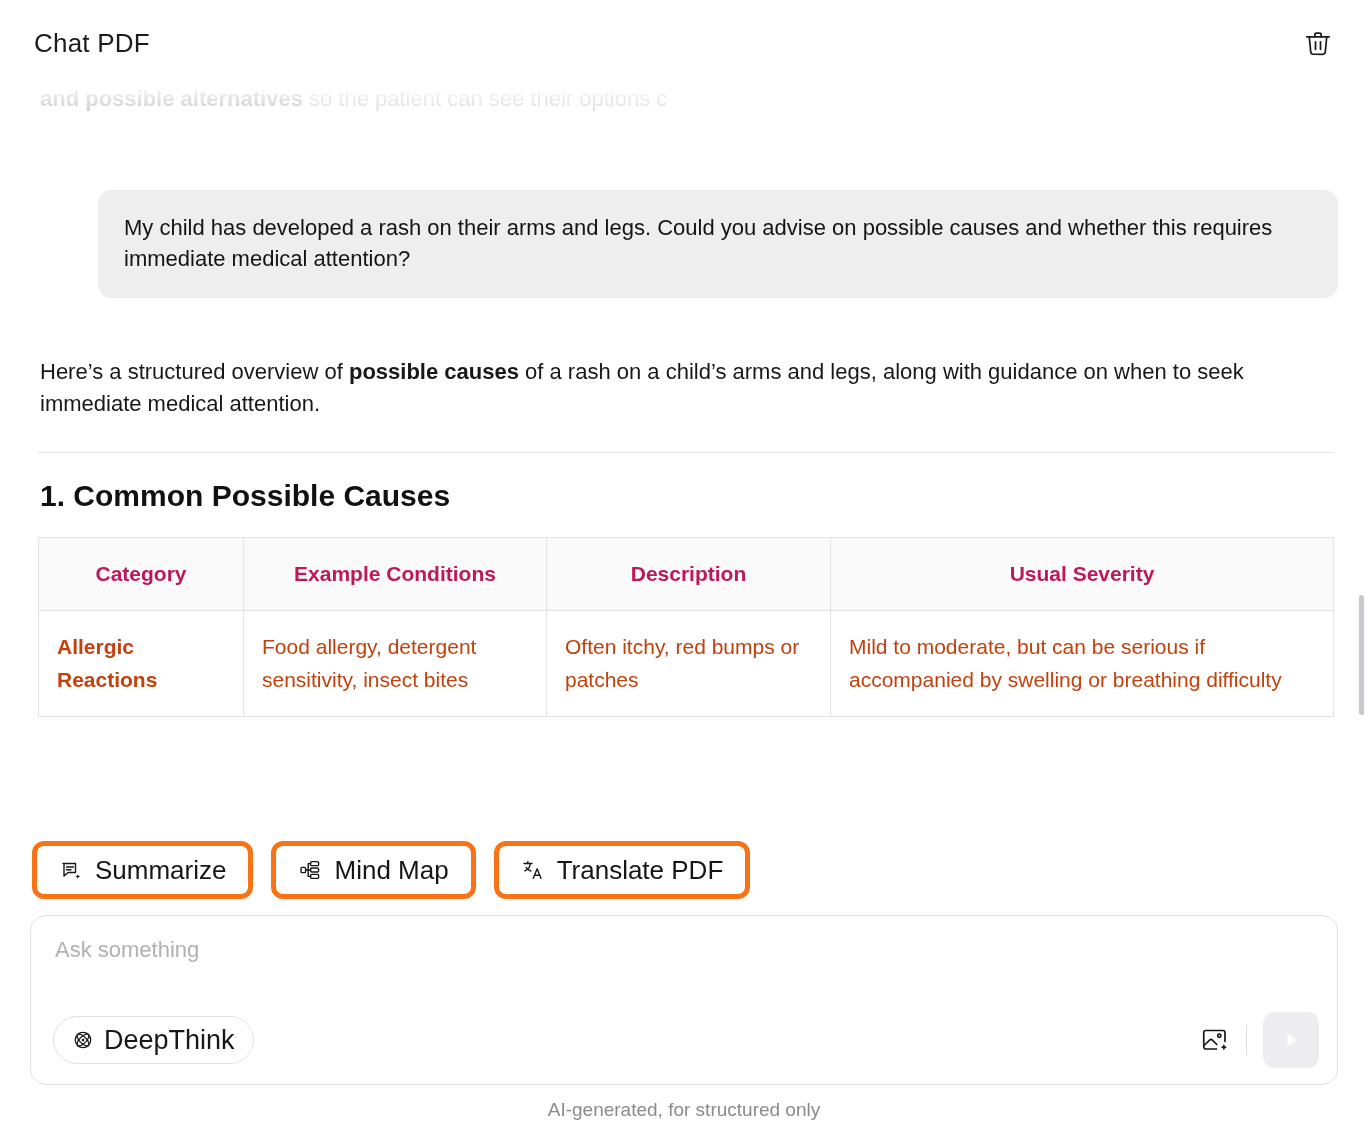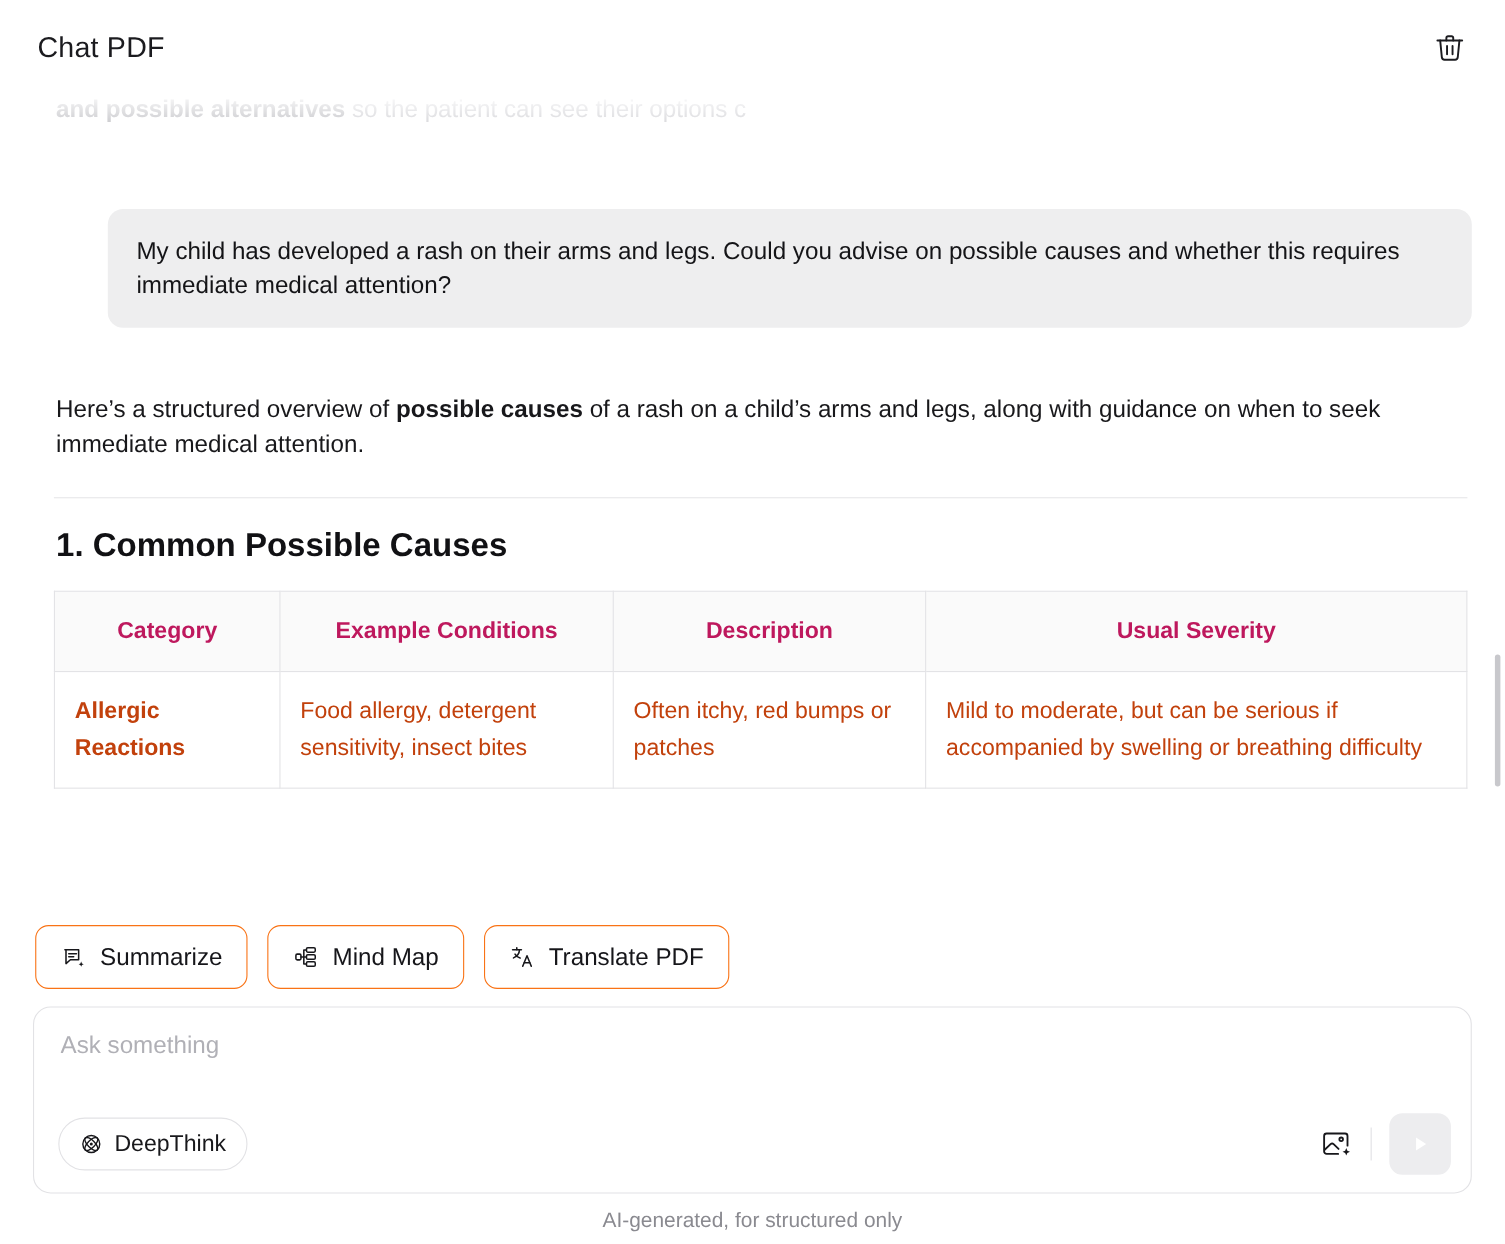--- a/index.html
+++ b/index.html
@@ -51,21 +51,21 @@
   .fade-top {
     position: absolute;
     top: 0; left: 0; right: 0;
     height: 48px;
     background: linear-gradient(to bottom, rgba(255,255,255,1) 12%, rgba(255,255,255,0.0) 100%);
     z-index: 12;
     pointer-events: none;
   }
   .scroll-inner {
     position: absolute;
-    top: 0; left: 15px; right: 0;
+    top: 0; left: 4px; right: 0;
     padding: 0 30px;
   }
 
   .partial-line {
     font-size: 22px;
     color: #c9c9ce;
     padding: 8px 6px 0 6px;
     white-space: nowrap;
     overflow: hidden;
   }
@@ -163,24 +163,24 @@
     display: flex;
     gap: 18px;
     padding: 12px 2px 16px 2px;
   }
   .qa-btn {
     display: flex;
     align-items: center;
     gap: 12px;
     height: 58px;
     padding: 0 22px;
-    border: 1px solid #f97316;
+    border: 5px solid #f97316;
     border-radius: 12px;
     background: #fff;
-    font-size: 22px;
+    font-size: 26px;
     color: #16161a;
     cursor: pointer;
   }
   .composer {
     border: 1px solid #e2e2e5;
     border-radius: 16px;
     background: #fff;
     padding: 20px 22px 16px 22px;
     height: 170px;
     position: relative;
@@ -203,21 +203,21 @@
     justify-content: space-between;
   }
   .deepthink {
     display: flex;
     align-items: center;
     gap: 10px;
     height: 48px;
     padding: 0 18px;
     border: 1px solid #e2e2e5;
     border-radius: 24px;
-    font-size: 21px;
+    font-size: 27px;
     color: #18181b;
     cursor: pointer;
     background: #fff;
   }
   .composer-right {
     display: flex;
     align-items: center;
     gap: 16px;
   }
   .divider-v {

